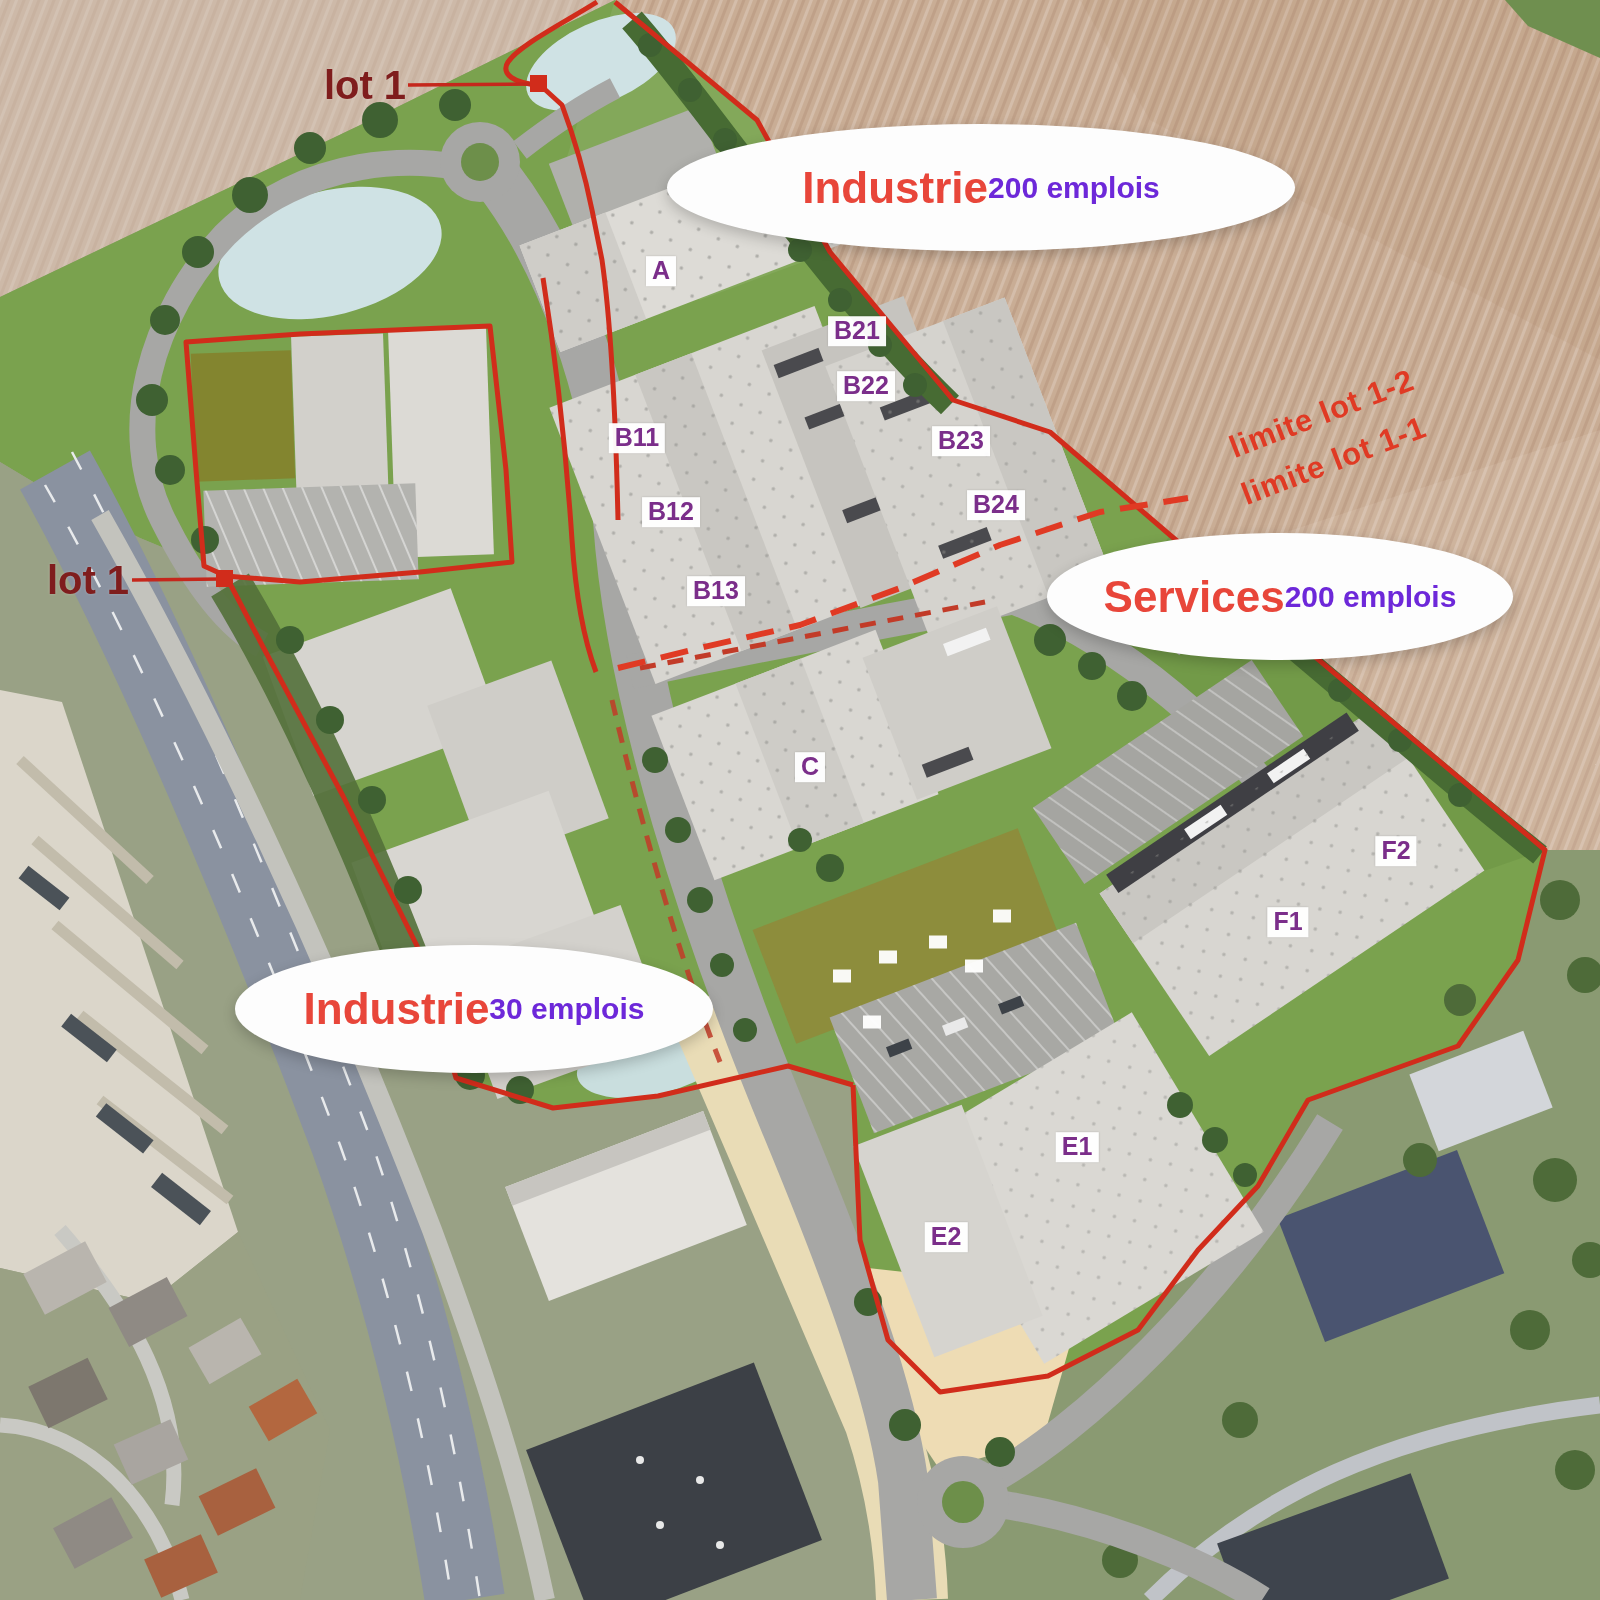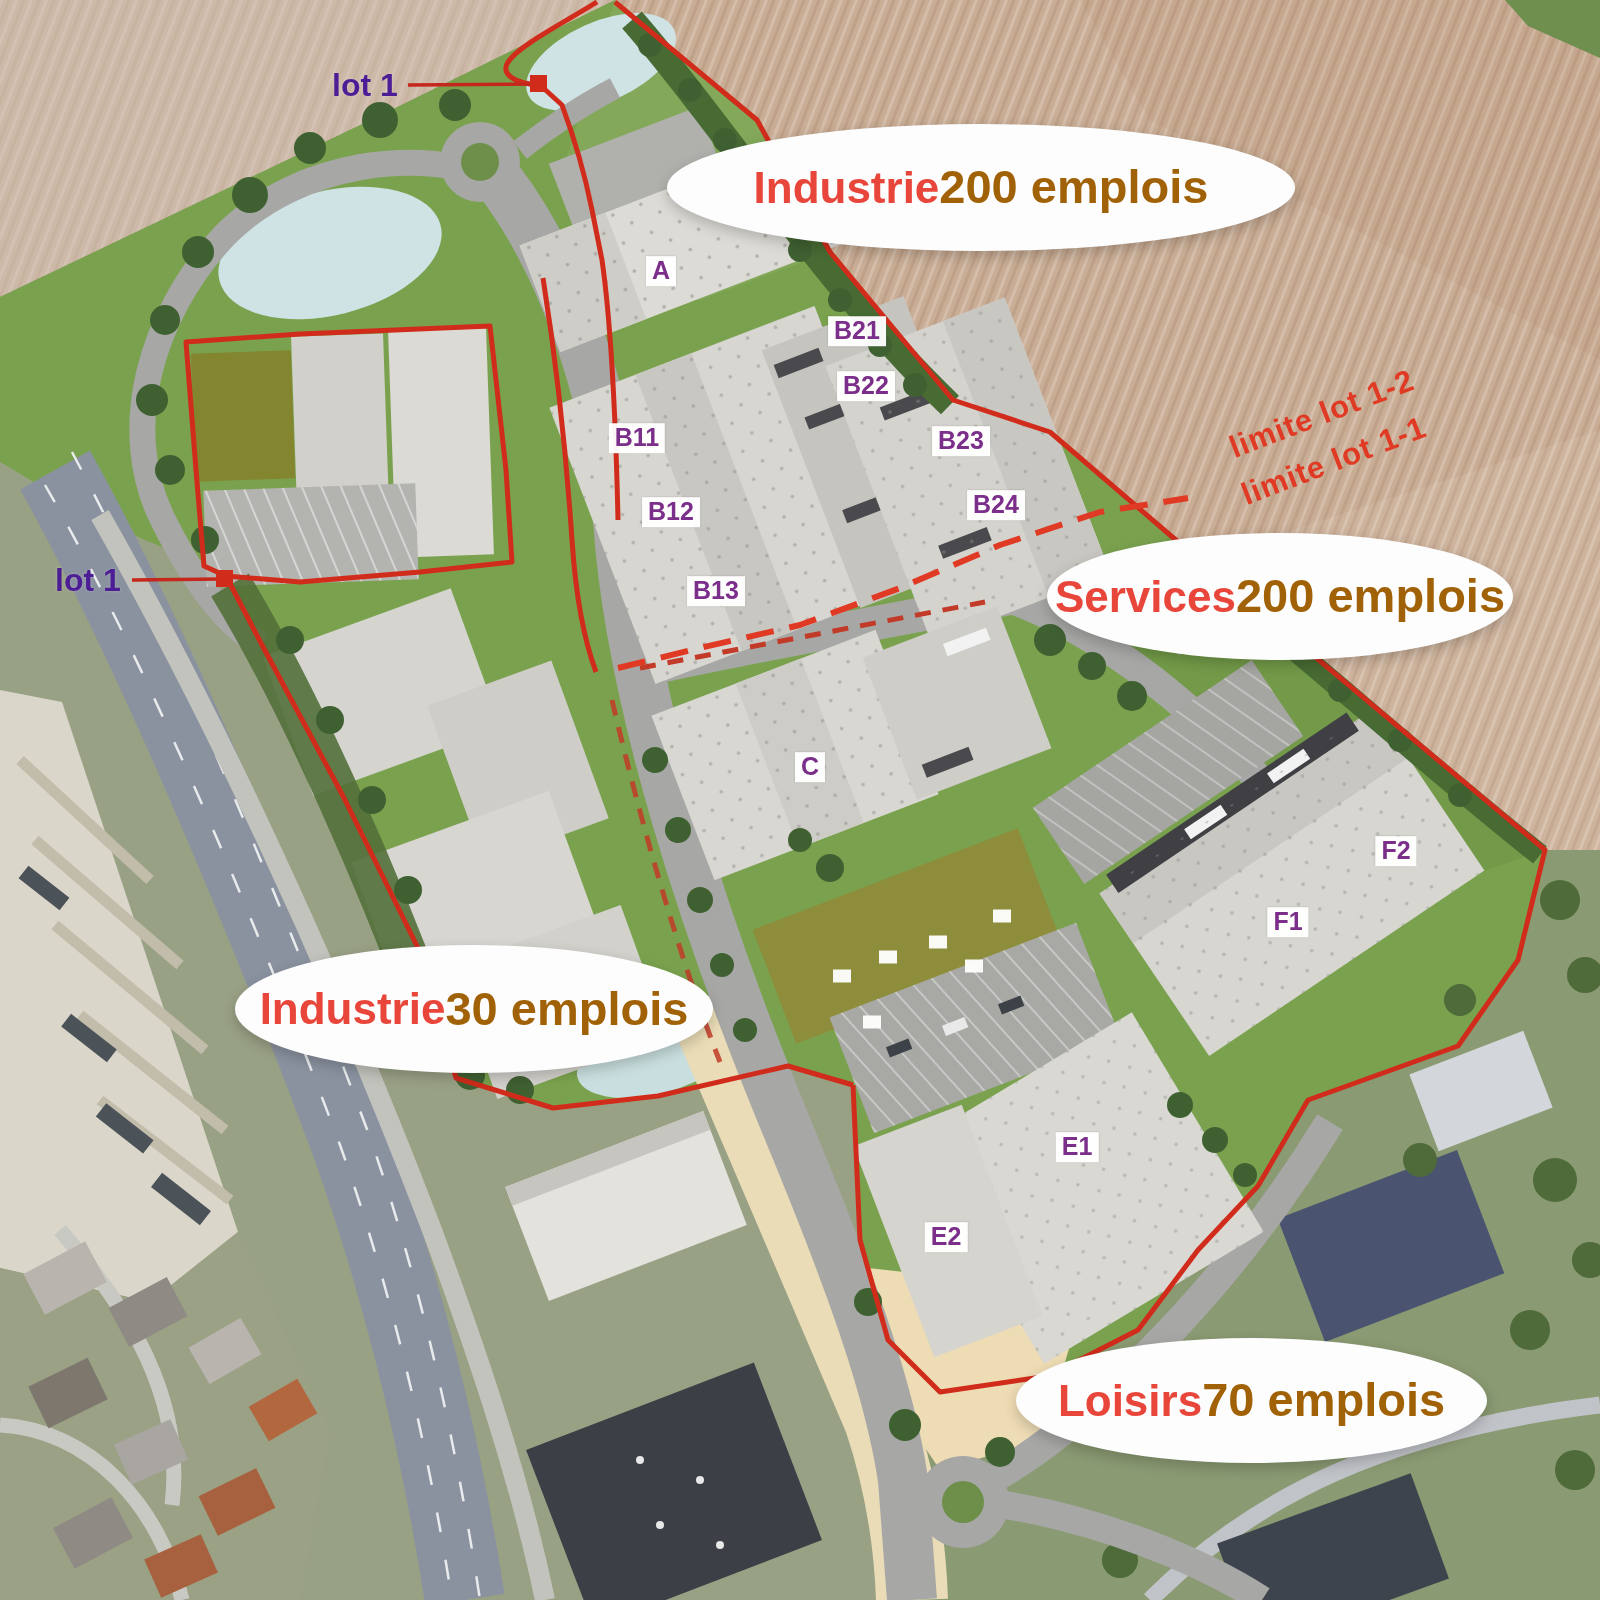--- a/index.html
+++ b/index.html
@@ -10,31 +10,31 @@
   .chip{position:absolute;transform:translate(-50%,-50%);
         background:rgba(255,255,255,.96);color:#7b2e8a;font-weight:bold;
         font-size:25px;line-height:1.1;padding:1px 6px;white-space:nowrap;
         box-shadow:0 0 2px rgba(0,0,0,.15);}
   .microchip{position:absolute;transform:translate(-50%,-50%);
         background:rgba(255,255,255,.95);color:#7b2e8a;font-weight:bold;
         font-size:9px;line-height:1;min-width:14px;min-height:11px;
         padding:1px 2px;text-align:center;}
   
   .lotlabel{position:absolute;transform:translate(-50%,-50%);
-        color:#4c1d95;font-weight:bold;font-size:32px;white-space:nowrap;
+        color:#7f1d1d;font-weight:bold;font-size:40px;white-space:nowrap;
         text-shadow:0 0 3px rgba(255,255,255,.25);}
   .limite{position:absolute;transform:translate(-50%,-50%) rotate(-21deg);
         color:#e03a24;font-weight:bold;font-size:31px;white-space:nowrap;
         letter-spacing:1px;}
   
   .callout{position:absolute;border-radius:50%;background:#fdfdfd;
         display:flex;flex-direction:row;align-items:center;justify-content:center;
         text-align:center;box-shadow:0 5px 14px rgba(0,0,0,.20);}
   .callout .title{color:#e8463a;font-weight:bold;font-size:44px;line-height:1.12;}
-  .callout .value{color:#a16207;font-weight:bold;font-size:47px;line-height:1.12;}
+  .callout .value{color:#6d28d9;font-weight:bold;font-size:30px;line-height:1.12;}
 </style>
 </head>
 <body>
 
 <div class="stage">
 
 <svg width="1600" height="1600" viewBox="0 0 1600 1600">
   <defs>
     <pattern id="plow" width="14" height="14" patternUnits="userSpaceOnUse" patternTransform="rotate(21)">
       <rect width="14" height="14" fill="#c9ad95"></rect>
@@ -361,18 +361,14 @@
   <div class="value">200 emplois</div>
 </div>
 <div class="callout" style="left:1047px;top:533px;width:466px;height:127px">
   <div class="title">Services</div>
   <div class="value">200 emplois</div>
 </div>
 <div class="callout" style="left:235px;top:945px;width:478px;height:128px">
   <div class="title">Industrie</div>
   <div class="value">30 emplois</div>
 </div>
-<div class="callout" style="left:1016px;top:1338px;width:471px;height:125px">
-  <div class="title">Loisirs</div>
-  <div class="value">70 emplois</div>
+
 </div>
 
-</div>
-
 </body></html>

